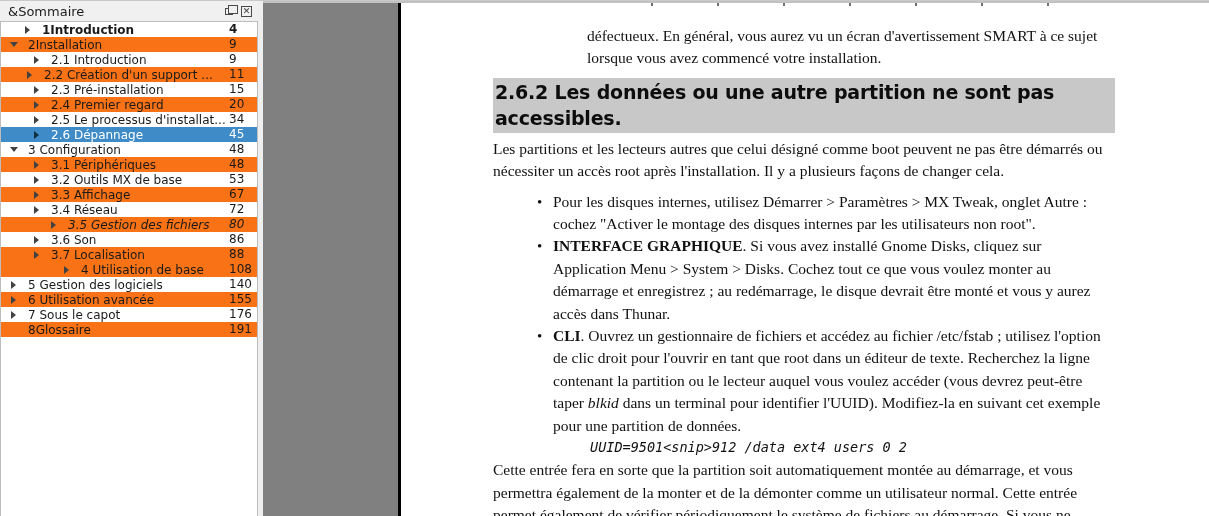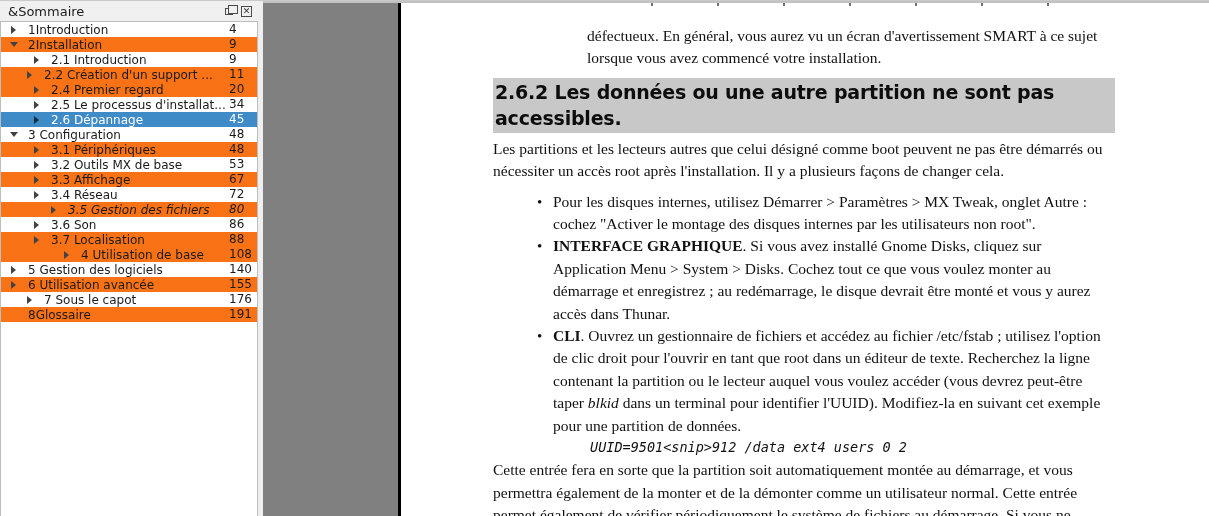--- a/index.html
+++ b/index.html
@@ -77,21 +77,21 @@
     <div class="side-titlebar">
       <span class="side-title">&amp;Sommaire</span>
       <span class="tb-btn">
           <span class="float-glyph"></span>
         </span>
       <span class="tb-btn">
           <span class="close-glyph">✕</span>
         </span>
     </div>
     <div class="toc" id="toc-tree">
-        <div class="toc-row" style="padding-left: 6px;">
+        <div class="toc-row" style="padding-left: 20px; font-weight: bold;">
           <span class="arrow-box">
             <span class="arr-collapsed"></span>
           </span>
           <span class="toc-label">1Introduction</span>
           <span class="toc-page">4</span>
         </div>
         <div class="toc-row alt" style="padding-left: 6px;">
           <span class="arrow-box">
             <span class="arr-expanded"></span>
           </span>
@@ -105,20 +105,27 @@
           <span class="toc-label">2.1 Introduction</span>
           <span class="toc-page">9</span>
         </div>
         <div class="toc-row alt" style="padding-left: 22px;">
           <span class="arrow-box">
             <span class="arr-collapsed"></span>
           </span>
           <span class="toc-label">2.2 Création d'un support ...</span>
           <span class="toc-page">11</span>
         </div>
+        <div class="toc-row" style="padding-left: 29px;">
+          <span class="arrow-box">
+            <span class="arr-collapsed"></span>
+          </span>
+          <span class="toc-label">2.3 Pré-installation</span>
+          <span class="toc-page">15</span>
+        </div>
         <div class="toc-row alt" style="padding-left: 29px;">
           <span class="arrow-box">
             <span class="arr-collapsed"></span>
           </span>
           <span class="toc-label">2.4 Premier regard</span>
           <span class="toc-page">20</span>
         </div>
         <div class="toc-row" style="padding-left: 29px;">
           <span class="arrow-box">
             <span class="arr-collapsed"></span>
@@ -203,21 +210,21 @@
           <span class="toc-label">5 Gestion des logiciels</span>
           <span class="toc-page">140</span>
         </div>
         <div class="toc-row alt" style="padding-left: 6px;">
           <span class="arrow-box">
             <span class="arr-collapsed"></span>
           </span>
           <span class="toc-label">6 Utilisation avancée</span>
           <span class="toc-page">155</span>
         </div>
-        <div class="toc-row" style="padding-left: 22px; text-align: right;">
+        <div class="toc-row" style="padding-left: 6px; text-align: right;">
           <span class="arrow-box">
             <span class="arr-collapsed"></span>
           </span>
           <span class="toc-label">7 Sous le capot</span>
           <span class="toc-page">176</span>
         </div>
         <div class="toc-row alt" style="padding-left: 6px;">
           <span class="arrow-box"></span>
           <span class="toc-label">8Glossaire</span>
           <span class="toc-page">191</span>

